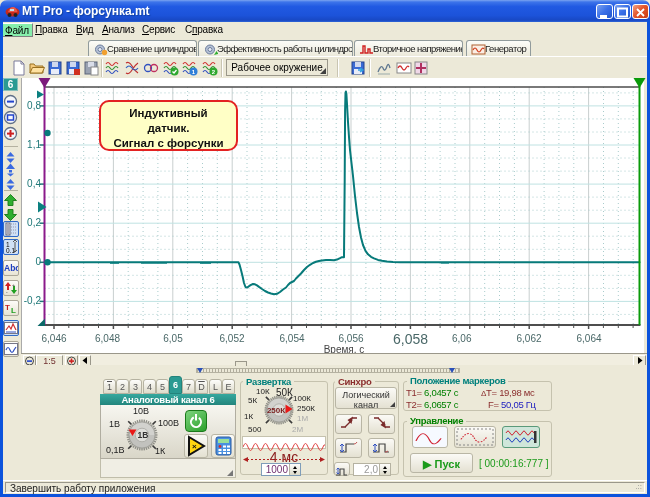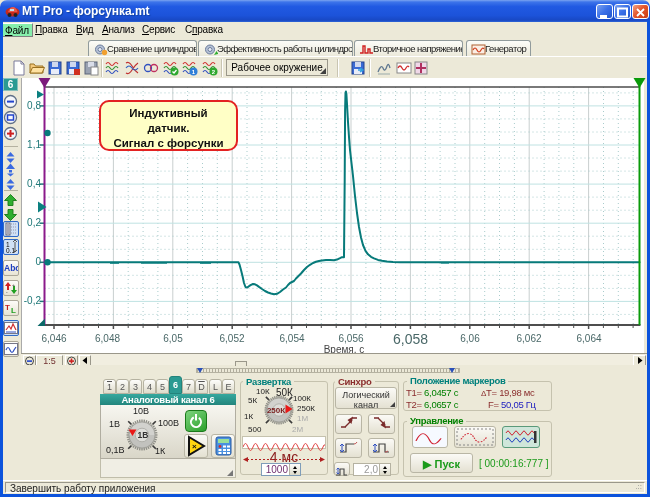--- a/index.html
+++ b/index.html
@@ -325,21 +325,21 @@
       <div class="abs" style="right:606px;top:139px;font-size:10px;color:#1f7878">0,2</div>
       <div class="abs" style="right:606px;top:178px;font-size:10px;color:#1f7878">0</div>
       <div class="abs" style="right:606px;top:217px;font-size:10px;color:#1f7878">-0,2</div>
       <div class="abs" style="left:14px;top:255px;width:36px;text-align:center;font-size:10px;color:#4a6868">6,046</div>
       <div class="abs" style="left:73px;top:255px;width:36px;text-align:left;font-size:10px;color:#4a6868">6,048</div>
       <div class="abs" style="left:133px;top:255px;width:36px;text-align:center;font-size:10px;color:#4a6868">6,05</div>
       <div class="abs" style="left:192px;top:255px;width:36px;text-align:center;font-size:10px;color:#4a6868">6,052</div>
       <div class="abs" style="left:252px;top:255px;width:36px;text-align:center;font-size:10px;color:#4a6868">6,054</div>
       <div class="abs" style="left:311px;top:255px;width:36px;text-align:center;font-size:10px;color:#4a6868">6,056</div>
       <div class="abs" style="left:370px;top:253px;width:36px;text-align:right;font-size:14px;color:#4a6868">6,058</div>
-      <div class="abs" style="left:430px;top:255px;width:36px;text-align:center;font-size:10px;color:#4a6868">6,06</div>
+      <div class="abs" style="left:430px;top:255px;width:36px;text-align:left;font-size:10px;color:#4a6868">6,06</div>
       <div class="abs" style="left:489px;top:255px;width:36px;text-align:center;font-size:10px;color:#4a6868">6,062</div>
       <div class="abs" style="left:549px;top:255px;width:36px;text-align:center;font-size:10px;color:#4a6868">6,064</div>
       <div class="abs" style="left:282px;top:266px;width:80px;text-align:center;font-size:10px;color:#444">Время, с</div>
     </div>
 <div id="anno">Индуктивный<br>датчик.<br>Сигнал с форсунки</div>
 <div id="lefttools"></div>
 <div class="lt" style="top:78px;left:3px;width:15px;height:13px;background:#2b9a92;border:1px solid #88c0bc;color:#fff;font-weight:bold;font-size:10px;text-align:center;line-height:12px;position:absolute">6</div>
     <div class="lt abs" style="top:94px;left:3px"><svg width="15" height="15" viewBox="0 0 15 15">
         <circle cx="7.5" cy="7.5" r="6" fill="#f4f6fa" stroke="#607088" stroke-width="1.3"></circle>
         <rect x="4" y="6.6" width="7" height="2" fill="#2244cc"></rect>

